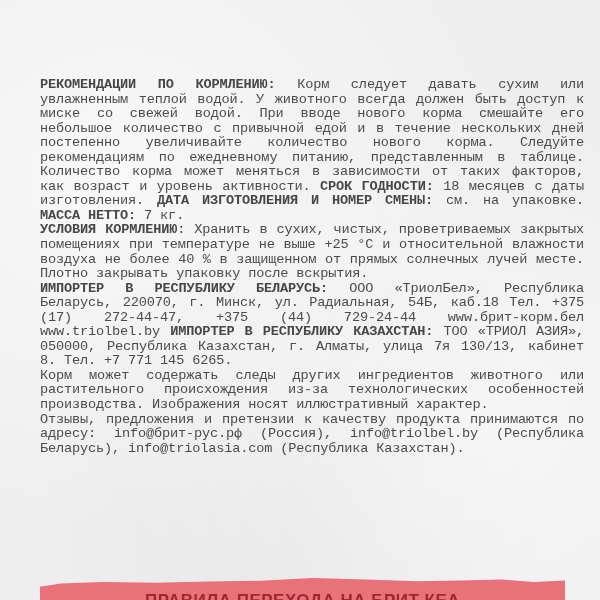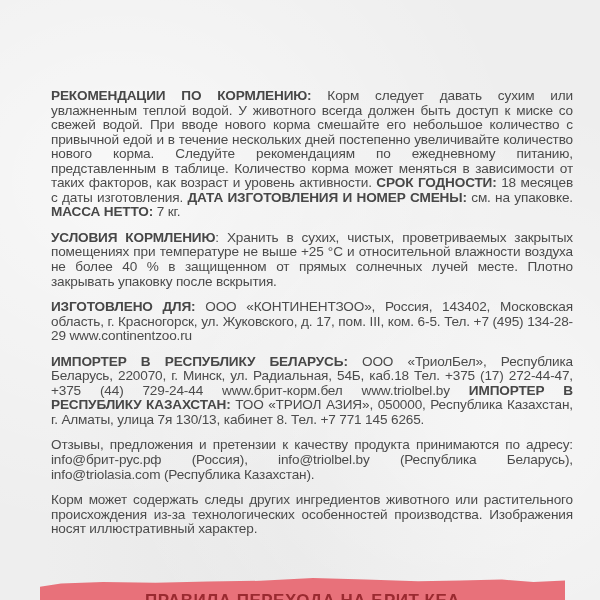--- a/index.html
+++ b/index.html
@@ -15,21 +15,21 @@
   .textblock {
     position:absolute; left:40px; top:78px; width:544px;
     color:#4b4b4b;
     font-family: "Liberation Sans", sans-serif;
     font-stretch: condensed;
     font-size:13.6px;
     line-height:14.55px;
     text-align:justify;
     letter-spacing:-0.15px;
   }
-  .textblock p { margin:11px; }
+  .textblock p { margin:0;font-family:Liberation Mono, monospace; }
   .b { font-weight:bold; color:#474747; }
   .band {
     position:absolute; left:40px; top:578px; width:525px; height:40px;
     background:#e8717a;
     clip-path: polygon(0% 22%, 4% 14%, 12% 10%, 22% 12%, 32% 9%, 42% 7%, 52% 0%, 62% 4%, 72% 8%, 80% 6%, 88% 4%, 94% 10%, 100% 6%, 100% 100%, 0% 100%);
   }
   .band-title {
     position:absolute; left:0; right:0; top:13px;
     text-align:center; color:#9a2a30; font-weight:bold;
     font-size:17px; letter-spacing:0.5px;
@@ -40,28 +40,25 @@
 <body>
 
 <div class="textblock">
   <p>
     <span class="b">РЕКОМЕНДАЦИИ ПО КОРМЛЕНИЮ:</span><span> Корм следует давать сухим или увлажненным теплой водой. У животного всегда должен быть доступ к миске со свежей водой. При вводе нового корма смешайте его небольшое количество с привычной едой и в течение нескольких дней постепенно увеличивайте количество нового корма. Следуйте рекомендациям по ежедневному питанию, представленным в таблице. Количество корма может меняться в зависимости от таких факторов, как возраст и уровень активности. </span><span class="b">СРОК ГОДНОСТИ:</span><span> 18 месяцев с даты изготовления. </span><span class="b">ДАТА ИЗГОТОВЛЕНИЯ И НОМЕР СМЕНЫ:</span><span> см. на упаковке. </span><span class="b">МАССА НЕТТО:</span><span> 7 кг.</span>
   </p>
   <p>
     <span class="b">УСЛОВИЯ КОРМЛЕНИЮ</span><span>: Хранить в сухих, чистых, проветриваемых закрытых помещениях при температуре не выше +25 °С и относительной влажности воздуха не более 40 % в защищенном от прямых солнечных лучей месте. Плотно закрывать упаковку после вскрытия.</span>
   </p>
   <p>
-    <span class="b">ИЗГОТОВЛЕНО ДЛЯ:</span><span> ООО «КОНТИНЕНТЗОО», Россия, 143402, Московская область, г. Красногорск, ул. Жуковского, д. 17, пом. III, ком. 6-5. Тел. +7 (495) 134-28-29 www.continentzoo.ru</span>
-  </p>
-  <p>
     <span class="b">ИМПОРТЕР В РЕСПУБЛИКУ БЕЛАРУСЬ:</span><span> ООО «ТриолБел», Республика Беларусь, 220070, г. Минск, ул. Радиальная, 54Б, каб.18 Тел. +375 (17) 272-44-47, +375 (44) 729-24-44 www.брит-корм.бел www.triolbel.by </span><span class="b">ИМПОРТЕР В РЕСПУБЛИКУ КАЗАХСТАН:</span><span> ТОО «ТРИОЛ АЗИЯ», 050000, Республика Казахстан, г. Алматы, улица 7я 130/13, кабинет 8. Тел. +7 771 145 6265.</span>
   </p>
   <p>
-    <span>Отзывы, предложения и претензии к качеству продукта принимаются по адресу: info@брит-рус.рф (Россия), info@triolbel.by (Республика Беларусь), info@triolasia.com (Республика Казахстан).</span>
+    <span>Корм может содержать следы других ингредиентов животного или растительного происхождения из-за технологических особенностей производства. Изображения носят иллюстративный характер.</span>
   </p>
   <p>
-    <span>Корм может содержать следы других ингредиентов животного или растительного происхождения из-за технологических особенностей производства. Изображения носят иллюстративный характер.</span>
+    <span>Отзывы, предложения и претензии к качеству продукта принимаются по адресу: info@брит-рус.рф (Россия), info@triolbel.by (Республика Беларусь), info@triolasia.com (Республика Казахстан).</span>
   </p>
 </div>
 
 <div class="band">
   <div class="band-title">ПРАВИЛА ПЕРЕХОДА НА БРИТ КЕА</div>
 </div>
 
 </body></html>

